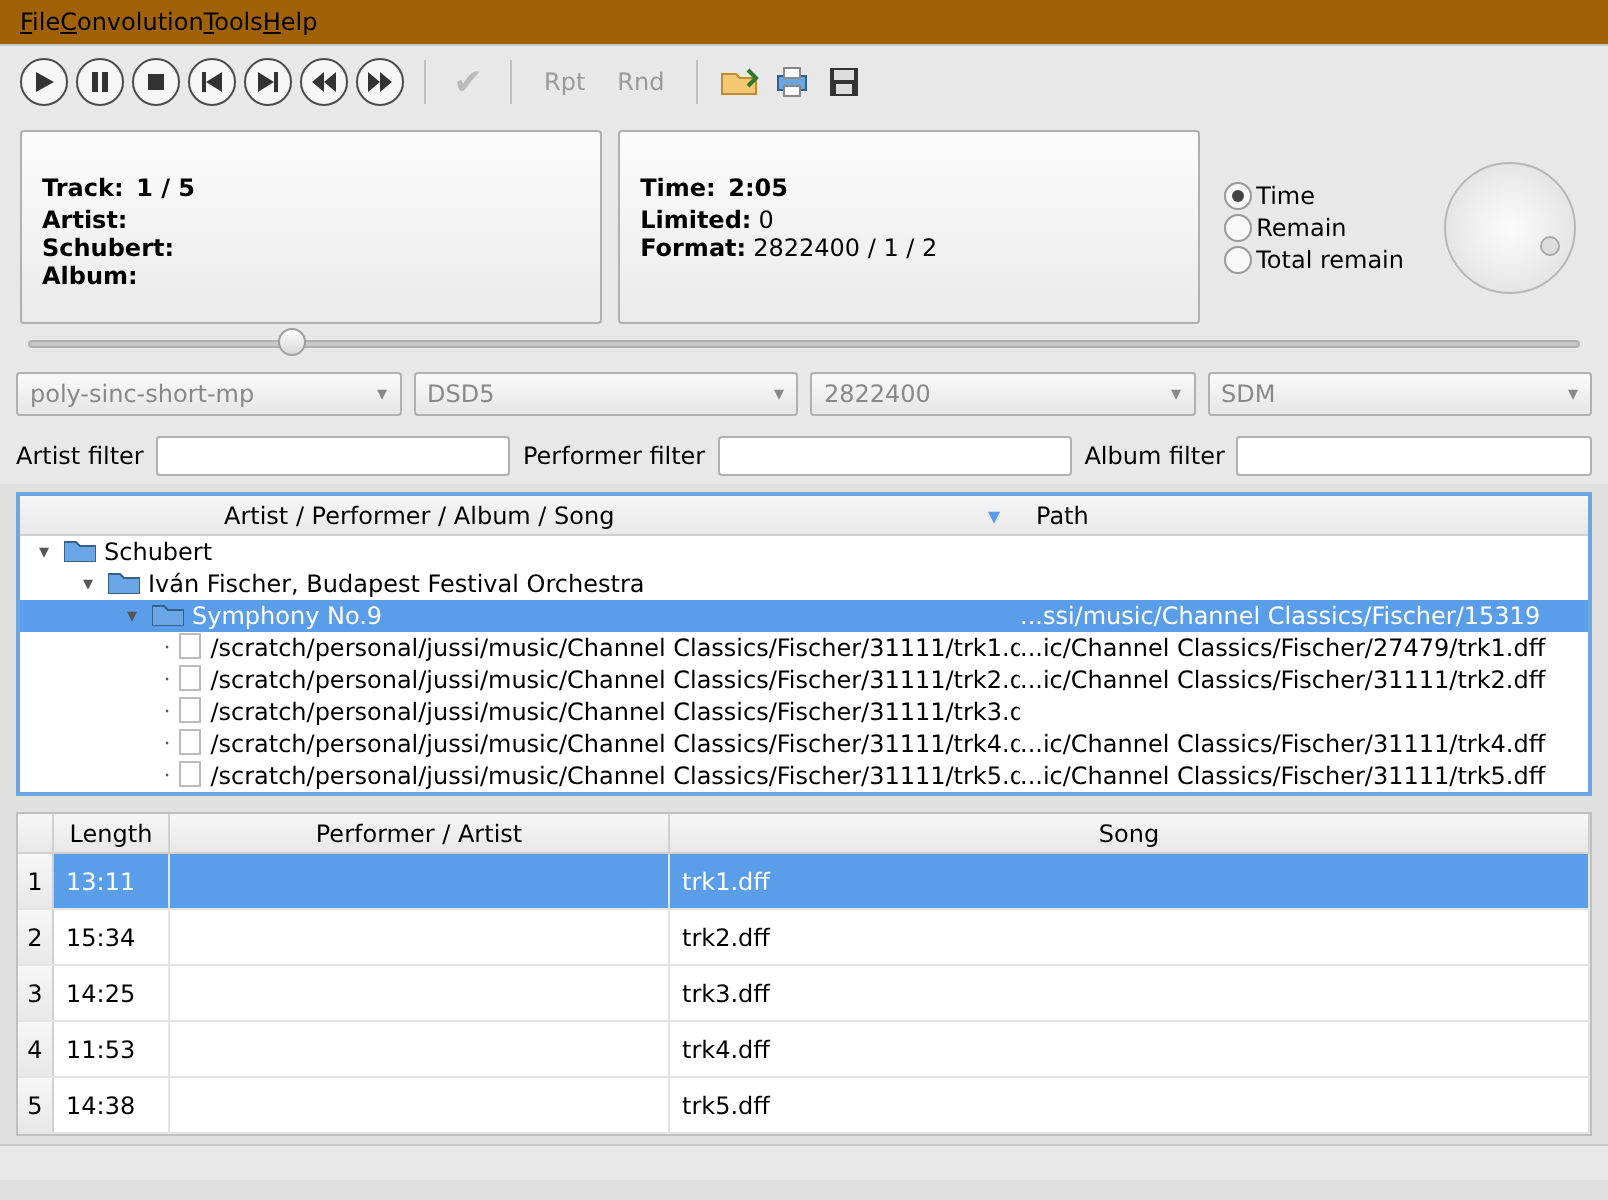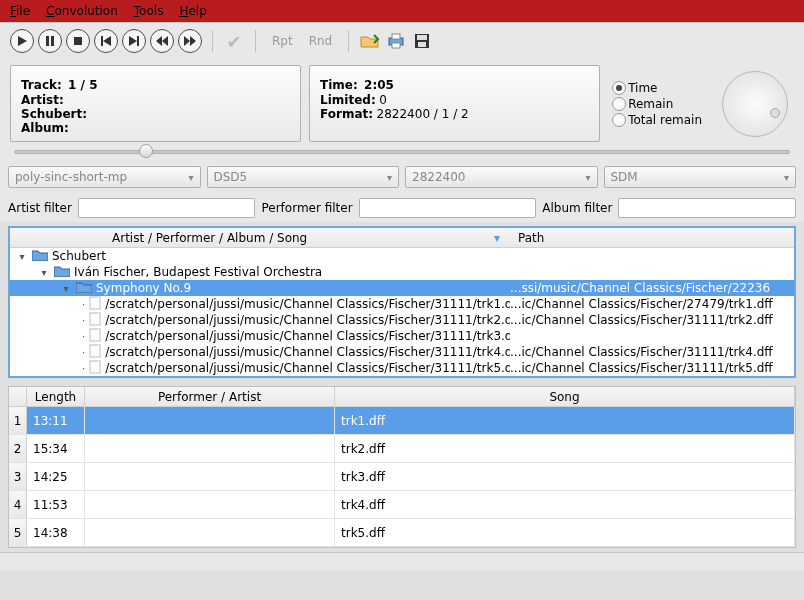--- a/index.html
+++ b/index.html
@@ -1,28 +1,28 @@
 <!DOCTYPE html>
 <html><head>
 <meta charset="utf-8">
 <style>
 * { box-sizing: border-box; margin: 0; padding: 0; font-family: "DejaVu Sans", Arial, sans-serif; font-size: 12px; }
 body { background: #e0e0e0; width: 804px; height: 600px; overflow: hidden; }
-.menubar { display: flex; gap: 16px; padding: 4px 10px; background: #b91c1c; border-bottom: 1px solid #c8c8c8; }
+.menubar { display: flex; padding: 4px 10px; background: #a16207; border-bottom: 1px solid #c8c8c8; }
 .menubar span { cursor: pointer; }
 .menubar span u { text-decoration: underline; }
 .toolbar { display: flex; align-items: center; gap: 4px; padding: 6px 10px; background: #e8e8e8; }
 .tbtn { width: 24px; height: 24px; border: 1.5px solid #4a4a4a; border-radius: 50%; display: flex; align-items: center; justify-content: center; background: #f6f6f6; cursor: pointer; }
 .tbtn svg { display: block; }
 .divider { width: 1px; height: 22px; background: #c0c0c0; margin: 0 6px; }
 .txtbtn { color: #999; padding: 2px 6px; cursor: pointer; }
 .iconbtn { width: 22px; height: 22px; display: flex; align-items: center; justify-content: center; cursor: pointer; }
 .check-icon { color: #bbb; font-size: 18px; }
 .info-row { display: flex; gap: 8px; padding: 6px 10px 2px; background: #e8e8e8; }
-.panel { flex: 1; border: 1px solid #b0b0b0; border-radius: 2px; background: linear-gradient(#fcfcfc,#eaeaea); padding: 6px 10px; }
+.panel { flex: 1; border: 1px solid #b0b0b0; border-radius: 2px; background: linear-gradient(#fcfcfc,#eaeaea); padding: 16px 10px; }
 .panel .big { font-size: 18px; font-weight: bold; }
 .panel .line { font-size: 11px; }
 .panel .line b { font-weight: bold; }
 .radio-col { display: flex; flex-direction: column; gap: 2px; padding: 0 4px; justify-content: center; }
 .radio-row { display: flex; align-items: center; gap: 2px; font-size: 12px; }
 .radio-dot { width: 14px; height: 14px; border: 1px solid #999; border-radius: 50%; background: #f8f8f8; display: flex; align-items: center; justify-content: center; }
 .radio-dot.sel::after { content: ""; width: 6px; height: 6px; background: #444; border-radius: 50%; }
 .knob { width: 66px; height: 66px; border: 1px solid #b8b8b8; border-radius: 50%; background: radial-gradient(#fcfcfc,#dcdcdc); margin-left: 8px; margin-right: 6px; align-self: center; position: relative; }
 .knob::after { content: ""; width: 8px; height: 8px; background: #ddd; border: 1px solid #aaa; border-radius: 50%; position: absolute; right: 7px; top: 36px; }
 .seek { padding: 6px 14px 10px; background: #e8e8e8; }
@@ -232,21 +232,21 @@
         <div class="t2"></div>
       </div>
       <div class="tree-row sel">
         <div class="t1" style="padding-left:50px">
           <span class="exp">▾</span>
           <span><svg class="folder" viewBox="0 0 16 12">
               <path d="M0 2h6l2 2h8v8H0z" fill="#6aa6e6" stroke="#34608a"></path>
             </svg></span>
           <span>Symphony No.9</span>
         </div>
-        <div class="t2">...ssi/music/Channel Classics/Fischer/22236</div>
+        <div class="t2">...ssi/music/Channel Classics/Fischer/15319</div>
       </div>
       <div class="tree-row">
         <div class="t1" style="padding-left:72px">
           <span class="exp">·</span>
           <span><svg class="file-icon" viewBox="0 0 14 14">
               <rect x="2" y="1" width="10" height="12" fill="#fff" stroke="#bbb"></rect>
             </svg></span>
           <span>/scratch/personal/jussi/music/Channel Classics/Fischer/31111/trk1.dff</span>
         </div>
         <div class="t2">...ic/Channel Classics/Fischer/27479/trk1.dff</div>

